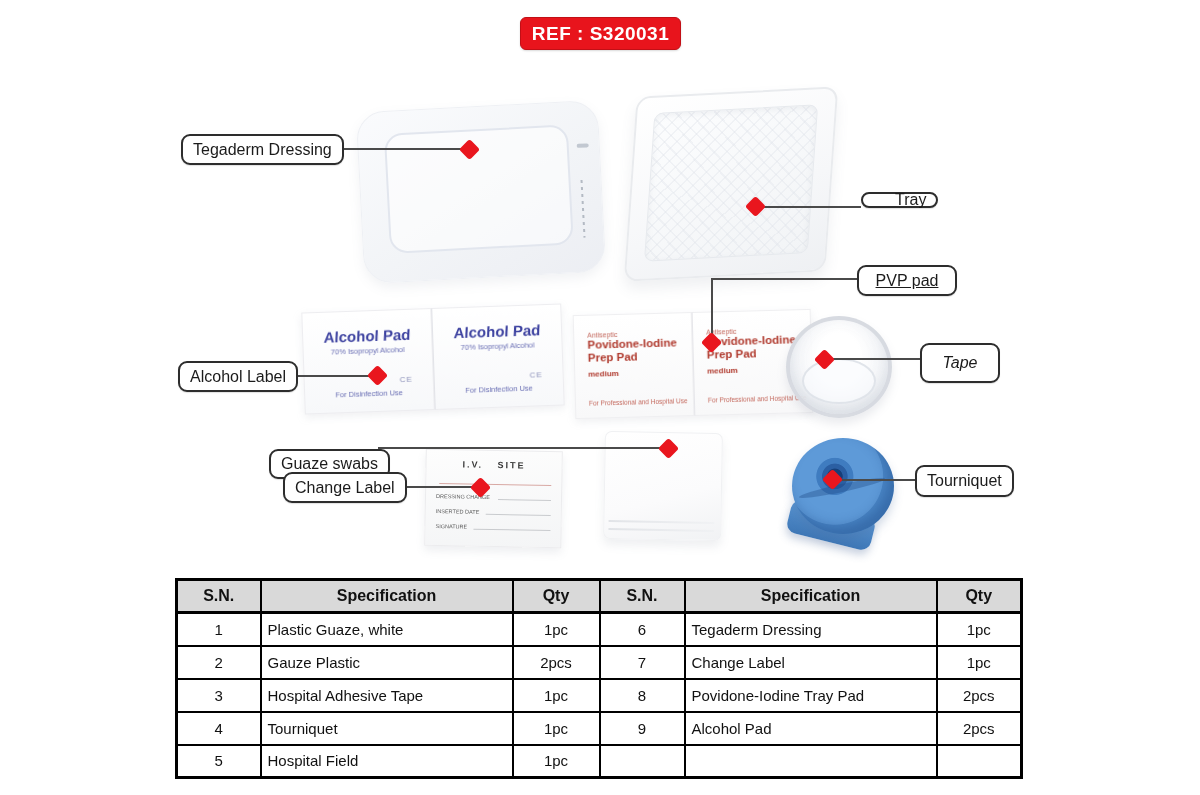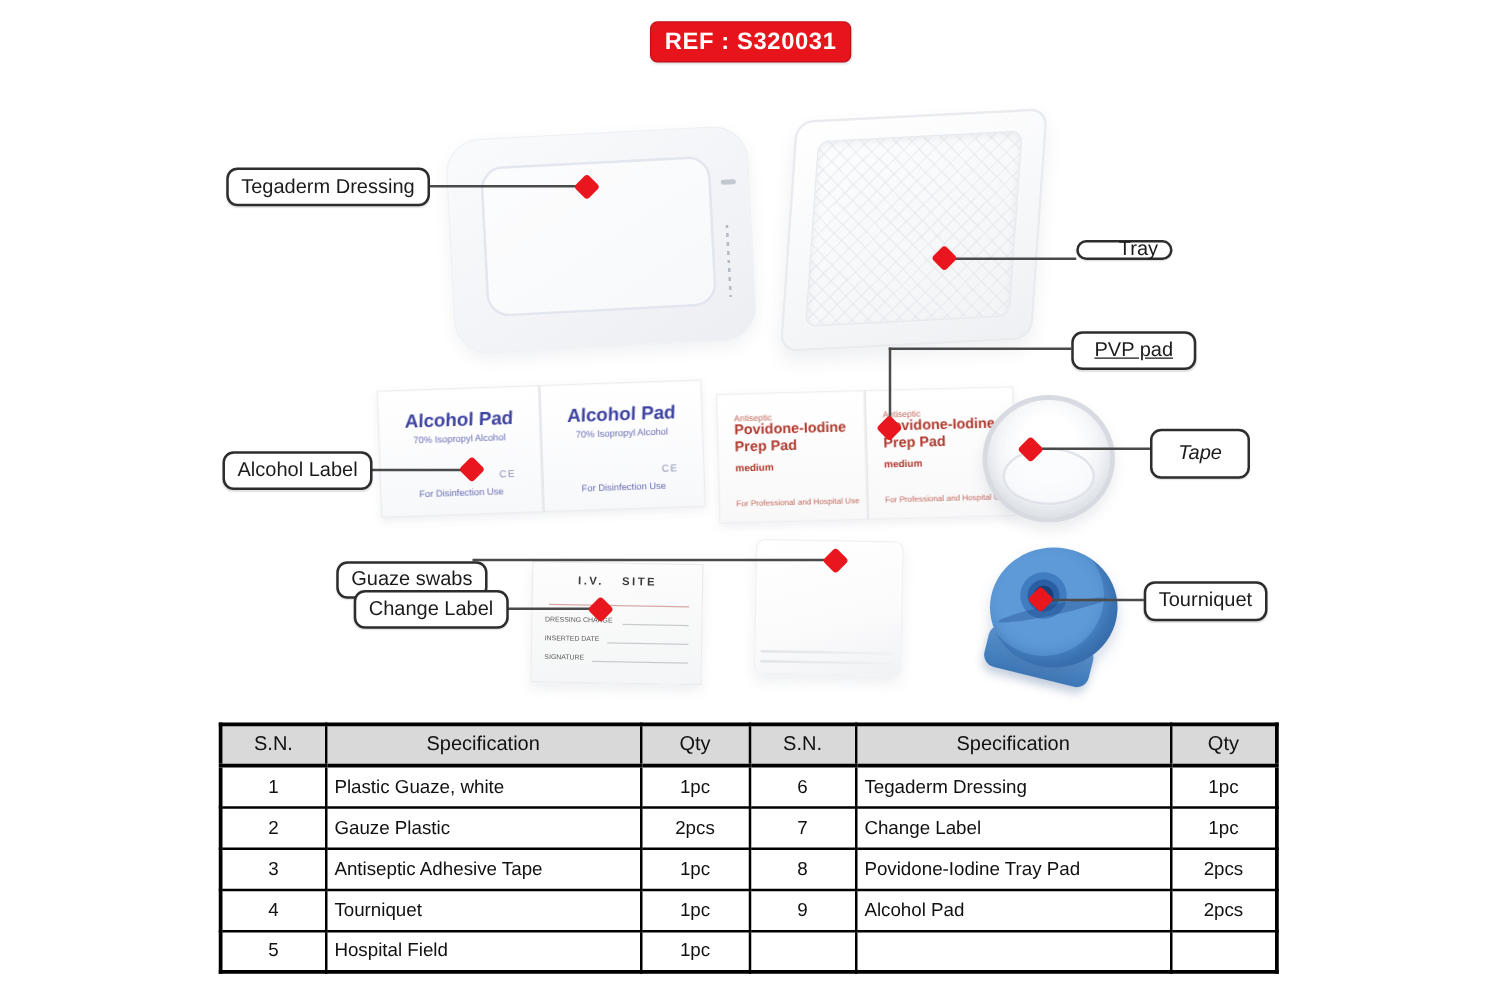--- a/index.html
+++ b/index.html
@@ -176,21 +176,21 @@
   
   .spec-table-wrap { position:absolute; left:175px; top:578px; z-index:5; }
   table.spec {
     border-collapse:collapse; table-layout:fixed;
     border:3px solid #000; font-size:15px; color:#111;
   }
   table.spec th, table.spec td {
     border:2px solid #000; height:33px; padding:0 6px; overflow:hidden; white-space:nowrap;
   }
   table.spec th {
-    background:#d9d9d9; font-weight:normal; font-size:16px; text-align:center;
+    background:#d9d9d9; font-weight:bold; font-size:16px; text-align:center;
     border-bottom:3px solid #000; height:33px;
   }
   td.c { text-align:center; }
   td.l { text-align:left; padding-left:9px; }
 </style>
 </head>
 <body>
 
 <div id="stage">
 
@@ -333,21 +333,21 @@
         <tr>
           <td class="c">2</td>
           <td class="l">Gauze Plastic</td>
           <td class="c">2pcs</td>
           <td class="c">7</td>
           <td class="l">Change Label</td>
           <td class="c">1pc</td>
         </tr>
         <tr>
           <td class="c">3</td>
-          <td class="l">Antiseptic Adhesive Tape</td>
+          <td class="l">Hospital Adhesive Tape</td>
           <td class="c">1pc</td>
           <td class="c">8</td>
           <td class="l">Povidone-Iodine Tray Pad</td>
           <td class="c">2pcs</td>
         </tr>
         <tr>
           <td class="c">4</td>
           <td class="l">Tourniquet</td>
           <td class="c">1pc</td>
           <td class="c">9</td>

